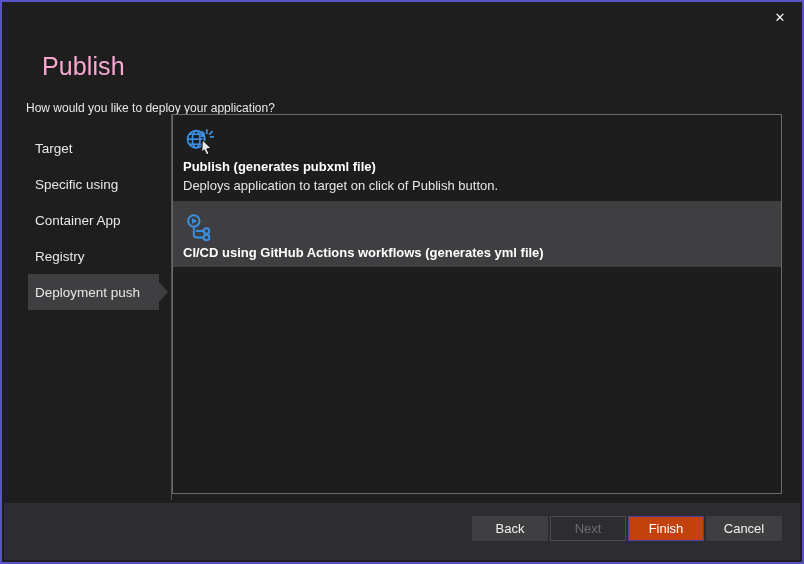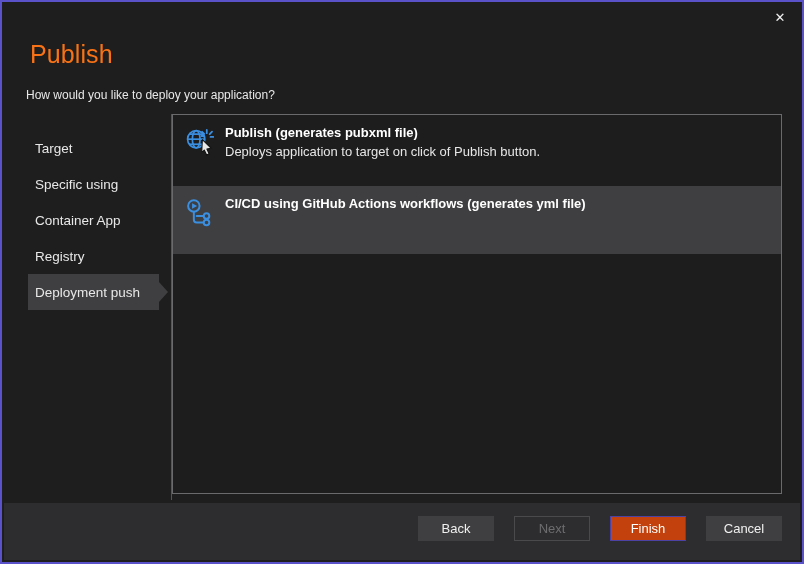--- a/index.html
+++ b/index.html
@@ -49,24 +49,24 @@
   
   #header {
     position: absolute;
     left: 24px;
     top: 32px;
     right: 24px;
   }
   #page-title {
     font-size: 25px;
     font-weight: 400;
-    color: #f97316;
+    color: #f9a8d4;
     letter-spacing: 0.1px;
     line-height: 32px;
-    margin: 4px;
+    margin: 16px;
   }
   #page-subtitle {
     font-size: 12px;
     color: #e8e8e8;
     line-height: 20px;
     margin-top: 15px;
   }
 
   
   #sidebar {
@@ -131,24 +131,25 @@
     height: 380px;
     box-sizing: border-box;
     border: 1px solid #6a6a6d;
     background: #1d1d1d;
     overflow: hidden;
   }
   .option-row {
     position: relative;
     display: flex;
     align-items: flex-start;
-    padding: 9px 12px 25px 10px;
+    padding: 9px 12px 6px 10px;
     min-height: 34px;
     cursor: default;
     background: transparent;
+    flex-direction: column;
   }
   .option-row.selected { background: #3f3f41; justify-content: flex-end; }
   .option-icon {
     flex: 0 0 auto;
     width: 32px;
     height: 32px;
     margin-right: 10px;
     margin-top: 2px;
     display: flex;
     align-items: center;
@@ -175,21 +176,21 @@
     right: 2px;
     bottom: 2px;
     height: 57px;
     background: #2d2d30;
   }
   #footer-buttons {
     position: absolute;
     right: 18px;
     top: 13px;
     display: flex;
-    gap: 20px;
+    gap: 2px;
   }
   .fbtn {
     width: 76px;
     height: 25px;
     box-sizing: border-box;
     display: flex;
     align-items: center;
     justify-content: center;
     font-size: 13px;
     border: 1px solid transparent;

